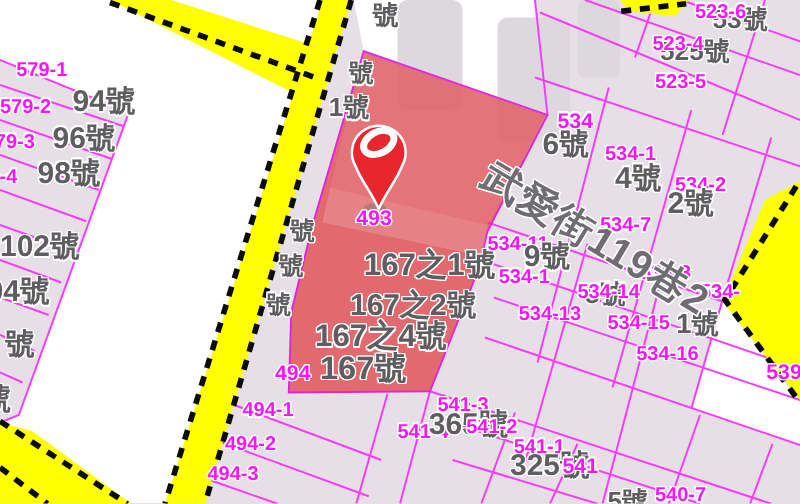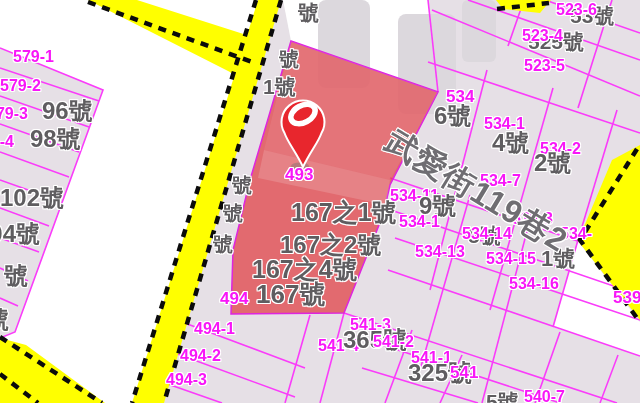--- a/index.html
+++ b/index.html
@@ -117,20 +117,21 @@
       <path d="M303,167 C296,152 288,143 284.5,133 A21.5,21.5 0 1 1 321.5,133 C318,143 310,152 303,167 Z" fill="var(--c-marker,#e8262d)" stroke="#ffffff" stroke-width="2"></path>
       <ellipse cx="303" cy="114" rx="13" ry="8.5" fill="none" stroke="#ffffff" stroke-width="5.5" transform="rotate(-28 303 114)"></ellipse>
     </g>
   </svg>
 
   <div id="labels-layer">
       <div class="lbl parcel-id" style="left: 13px; top: 49px; font-size: 16px;">579-1</div>
       <div class="lbl parcel-id" style="left: 0px; top: 78px; font-size: 16px;">579-2</div>
       <div class="lbl parcel-id" style="left: -13px; top: 106px; font-size: 16px;">579-3</div>
       <div class="lbl parcel-id" style="left: -27px; top: 134px; font-size: 16px;">579-4</div>
+      <div class="lbl house-no" style="left: 58px; top: 70px; font-size: 24px;">94號</div>
       <div class="lbl house-no" style="left: 42px; top: 99px; font-size: 24px;">96號</div>
       <div class="lbl house-no" style="left: 30px; top: 127px; font-size: 24px;">98號</div>
       <div class="lbl house-no" style="left: 0px; top: 186px; font-size: 24px;">102號</div>
       <div class="lbl house-no" style="left: -24px; top: 222px; font-size: 24px;">104號</div>
       <div class="lbl fragment" style="left: 4px; top: 264px; font-size: 24px;">號</div>
       <div class="lbl fragment" style="left: -15px; top: 308px; font-size: 24px;">號</div>
       <div class="lbl fragment" style="left: 298px; top: 2px; font-size: 21px;">號</div>
       <div class="lbl fragment" style="left: 279px; top: 49px; font-size: 20px;">號</div>
       <div class="lbl fragment" style="left: 263px; top: 76px; font-size: 21px;">1號</div>
       <div class="lbl fragment" style="left: 232px; top: 175px; font-size: 20px;">號</div>

